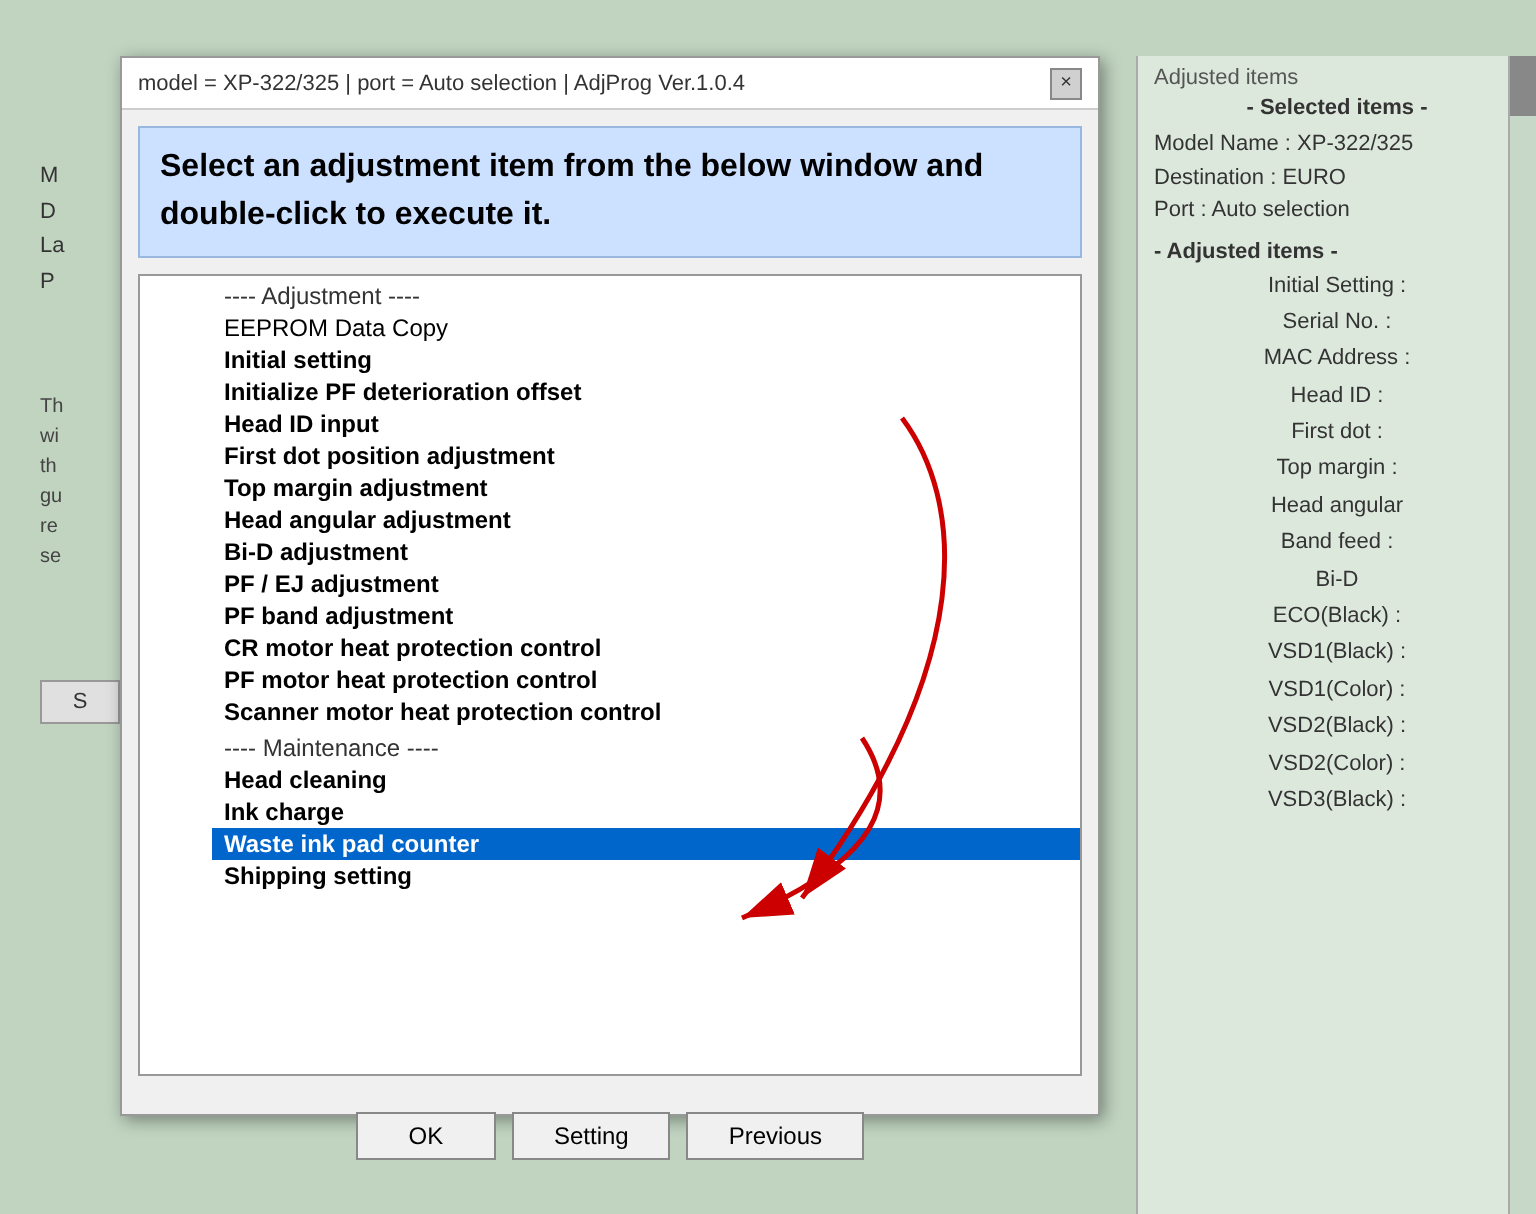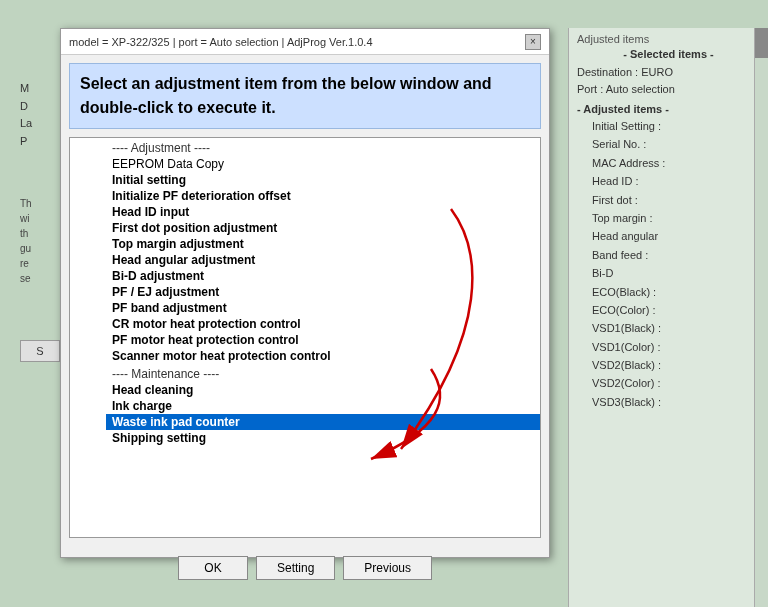--- a/index.html
+++ b/index.html
@@ -59,20 +59,21 @@
       font-size: 11px;
       color: #333;
       margin: 4px 0;
     }
 
     .right-panel-field {
       font-size: 11px;
       color: #333;
       margin: 3px 15px;
       line-height: 1.4;
+      text-align: center;
     }
 
     .scrollbar-right {
       position: absolute;
       top: 0; right: 0;
       width: 14px;
       height: 100%;
       background: #c8d8c8;
       border-left: 1px solid #aaa;
     }
@@ -267,36 +268,36 @@
   <div>re</div>
   <div>se</div>
 </div>
 
 <div class="bg-btn">S</div>
 
 <div class="right-panel">
   <div class="right-panel-title">Adjusted items</div>
   <div class="right-panel-section-header">- Selected items -</div>
   <div class="right-panel-info">
+    <div>Model Name : XP-322/325</div>
     <div>Destination : EURO</div>
     <div>Port : Auto selection</div>
   </div>
   <div class="right-panel-divider">- Adjusted items -</div>
   <div id="right-panel-fields">
       <div class="right-panel-field">Initial Setting :</div>
       <div class="right-panel-field">Serial No. :</div>
       <div class="right-panel-field">MAC Address :</div>
       <div class="right-panel-field">Head ID :</div>
       <div class="right-panel-field">First dot :</div>
       <div class="right-panel-field">Top margin :</div>
       <div class="right-panel-field">Head angular</div>
       <div class="right-panel-field">Band feed :</div>
       <div class="right-panel-field">Bi-D</div>
       <div class="right-panel-field">ECO(Black) :</div>
-      <div class="right-panel-field">ECO(Color) :</div>
       <div class="right-panel-field">VSD1(Black) :</div>
       <div class="right-panel-field">VSD1(Color) :</div>
       <div class="right-panel-field">VSD2(Black) :</div>
       <div class="right-panel-field">VSD2(Color) :</div>
       <div class="right-panel-field">VSD3(Black) :</div>
     </div>
   <div class="scrollbar-right">
     <div class="scrollbar-right-thumb"></div>
   </div>
 </div>

